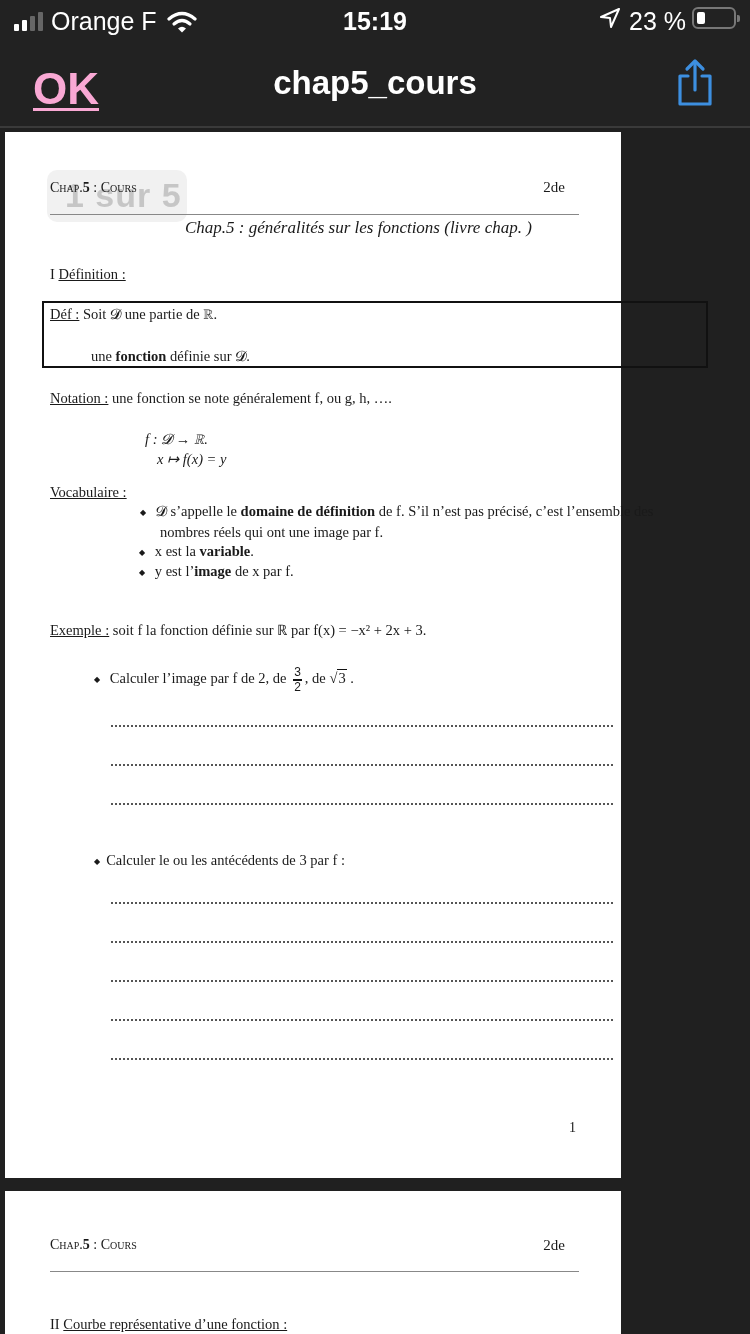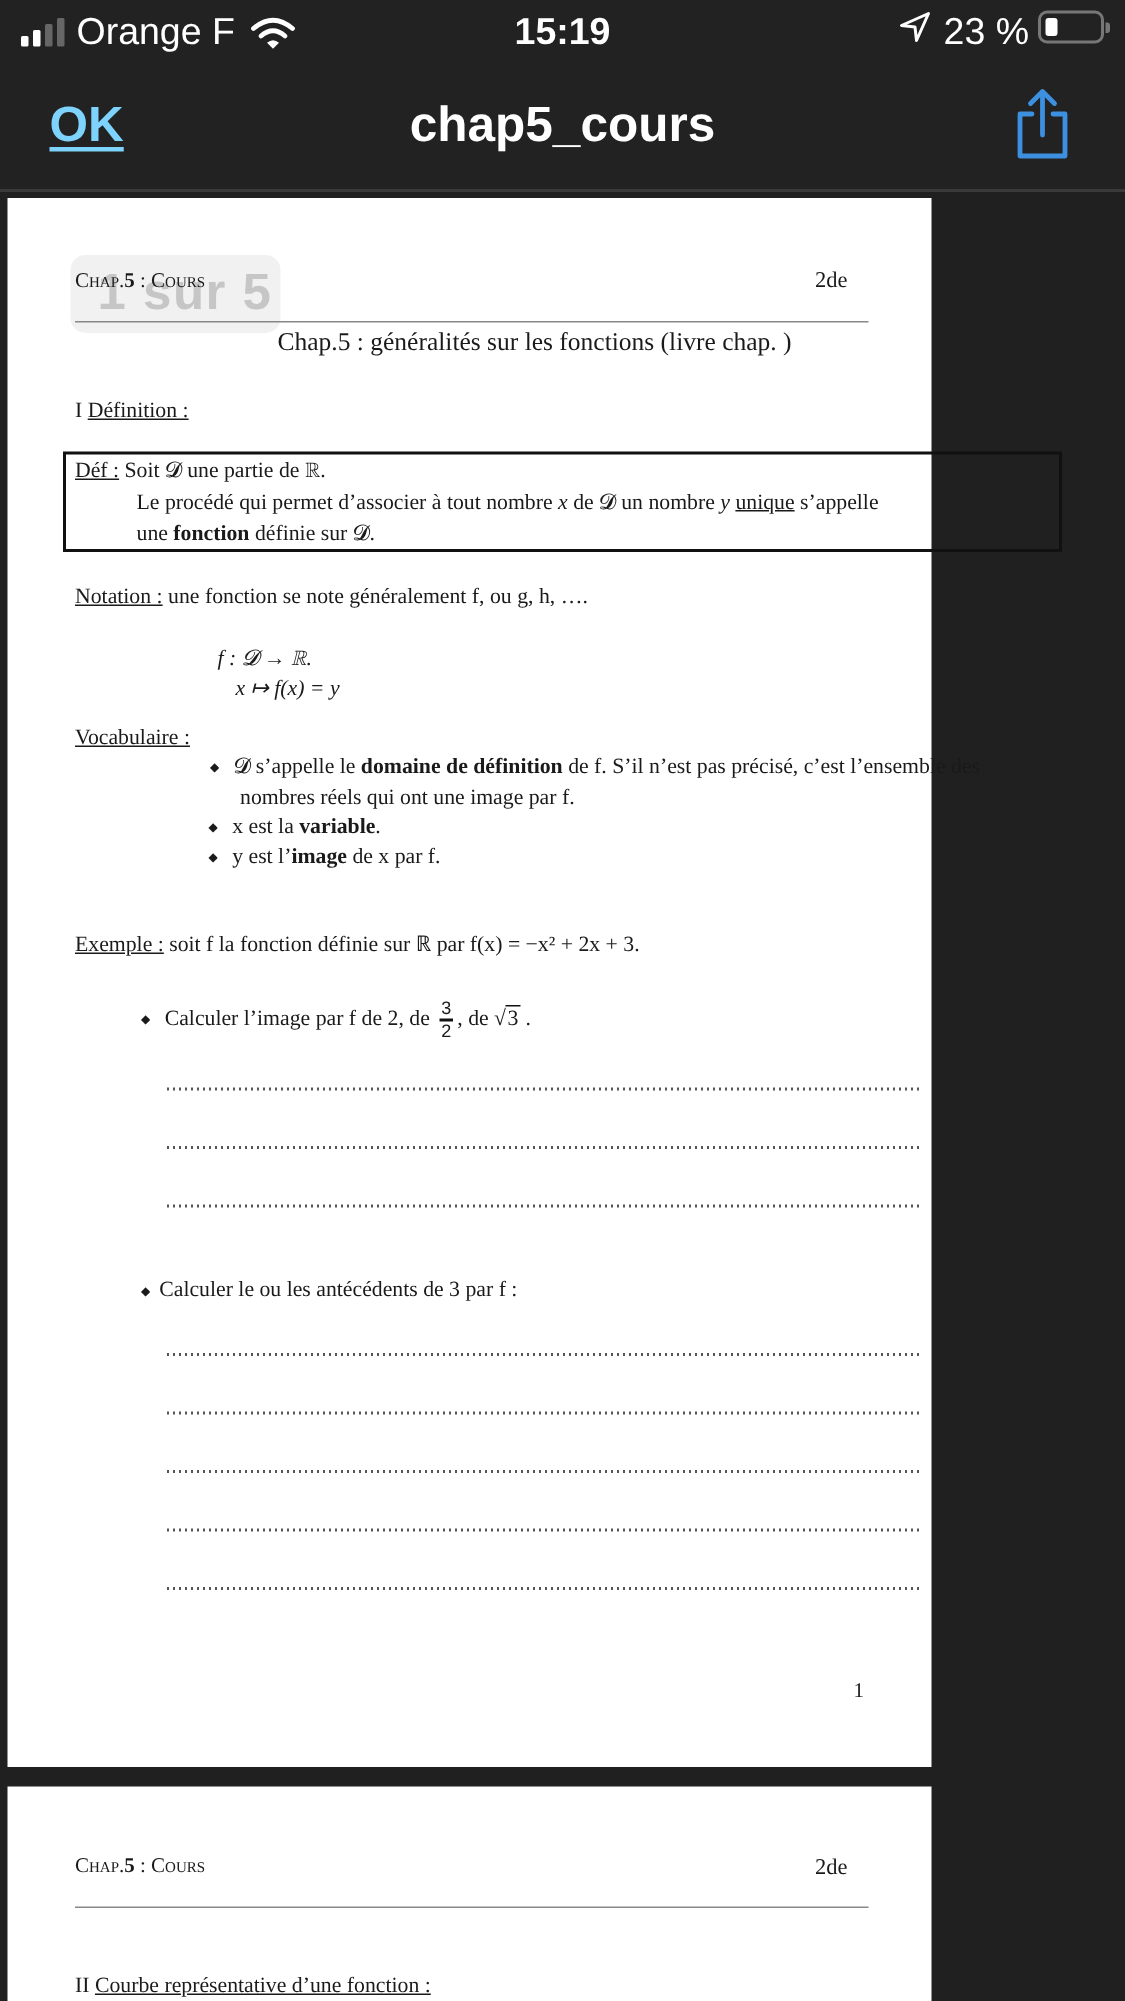--- a/index.html
+++ b/index.html
@@ -15,38 +15,38 @@
   .wifi { margin-left: 10px; width: 30px; height: 22px; }
   .sb-time { position: absolute; left: 0; right: 0; top: 7px; text-align: center; font-size: 25px; font-weight: bold; }
   .sb-right { position: absolute; right: 14px; top: 7px; display: flex; font-size: 25px; }
   .loc { width: 22px; height: 22px; margin-right: 8px; }
   .battery { margin-left: 6px; width: 44px; height: 22px; border: 2px solid #777; border-radius: 6px; position: relative; }
   .battery .lvl { position: absolute; left: 3px; top: 3px; bottom: 3px; background: #fff; border-radius: 2px; }
   .battery::after { content: ""; position: absolute; right: -6px; top: 6px; width: 3px; height: 7px; background: #777; border-radius: 0 2px 2px 0; }
 
   
   .navbar { position: absolute; top: 42px; left: 0; width: 750px; height: 86px; background: #222222; border-bottom: 2px solid #3a3a3a; }
-  .nav-ok { position: absolute; left: 33px; top: 22px; color: #7dd3fc; font-size: 33px; font-weight: bold; text-decoration: underline; text-underline-offset: 4px; text-decoration-thickness: 3px; cursor: pointer; }
+  .nav-ok { position: absolute; left: 33px; top: 22px; color: #f9a8d4; font-size: 44px; font-weight: bold; text-decoration: underline; text-underline-offset: 4px; text-decoration-thickness: 3px; cursor: pointer; }
   .nav-title { position: absolute; left: 0; right: 0; top: 22px; text-align: center; color: #fff; font-size: 33px; font-weight: bold; }
   .share { position: absolute; right: 34px; top: 16px; width: 42px; height: 50px; cursor: pointer; }
 
   
   .page { position: absolute; left: 5px; width: 616px; background: #fff; color: #1a1a1a; font-family: "Liberation Serif", serif; }
   .page1 { top: 132px; height: 1046px; }
   .page2 { top: 1191px; height: 160px; }
 
   .hdr-left { position: absolute; left: 45px; font-size: 14px; letter-spacing: 0; }
   .hdr-left .sc { font-variant: small-caps; }
   .hdr-right { position: absolute; right: 56px; font-size: 15px; text-align: center; }
   .hdr-rule { position: absolute; left: 45px; right: 42px; height: 1px; background: #888; }
 
   .badge { position: absolute; left: 42px; top: 38px; width: 140px; height: 52px; background: rgba(225,225,225,0.45); border-radius: 10px; }
   .badge-text { position: absolute; left: 18px; top: 6px; font-family: "Liberation Sans", sans-serif; font-weight: bold; font-size: 34px; color: rgba(190,190,190,0.85); letter-spacing: 1px; }
 
-  .doc-title { position: absolute; left: 180px; top: 86px; font-size: 17px; }
+  .doc-title { position: absolute; left: 180px; top: 86px; font-size: 17px; font-style: italic; }
   .txt { position: absolute; font-size: 14.5px; line-height: 20px; white-space: nowrap; }
   .u { text-decoration: underline; }
   .b { font-weight: bold; }
   .i { font-style: italic; }
   .defbox { position: absolute; left: 37px; top: 169px; width: 666px; height: 67px; border: 2px solid #111; }
   .bullet::before { content: "◆"; font-size: 8px; vertical-align: middle; margin-right: 6px; }
   .dots { position: absolute; left: 105px; width: 505px; height: 2px;
           background-image: radial-gradient(circle, #555 0.8px, transparent 1px);
           background-size: 4px 2px; background-repeat: repeat-x; }
   .frac { display: inline-block; vertical-align: middle; text-align: center; font-family: "Liberation Sans", sans-serif; font-size: 12px; line-height: 13px; margin: 0 3px; }
@@ -108,23 +108,20 @@
   <div class="doc-title">Chap.5 : généralités sur les fonctions (livre chap.     )</div>
 
   <div class="txt" style="left:45px; top:132px">
     <span>I </span><span class="u">Définition :</span>
   </div>
 
   <div class="defbox"></div>
   <div class="txt" style="left:45px; top:172px">
     <span class="u">Déf :</span><span> Soit 𝓓 une partie de ℝ.</span>
   </div>
-  <div class="txt" style="left:86px; top:193px">
-    <span>Le procédé qui permet d’associer à tout nombre </span><span class="i">x</span><span> de 𝓓 un nombre </span><span class="i">y</span> <span class="u">unique</span><span> s’appelle</span>
-  </div>
   <div class="txt" style="left:86px; top:214px">
     <span>une </span><span class="b">fonction</span><span> définie sur 𝓓.</span>
   </div>
 
   <div class="txt" style="left:45px; top:256px">
     <span class="u">Notation :</span><span> une fonction se note généralement f, ou g, h, ….</span>
   </div>
   <div class="txt i" style="left:140px; top:297px">f : 𝓓  →  ℝ.</div>
   <div class="txt i" style="left:152px; top:317px">x  ↦  f(x) = y</div>
 

